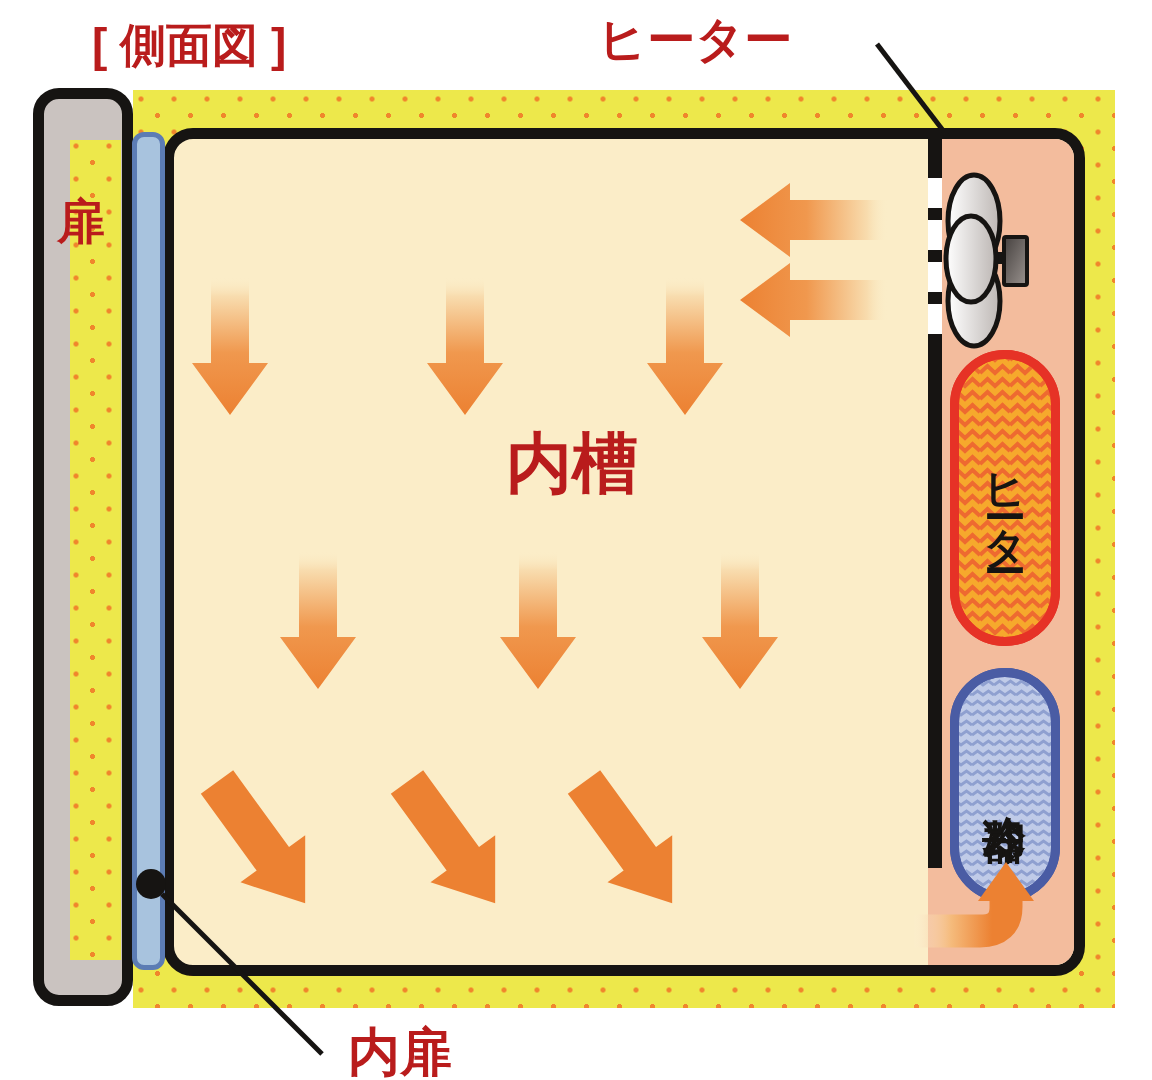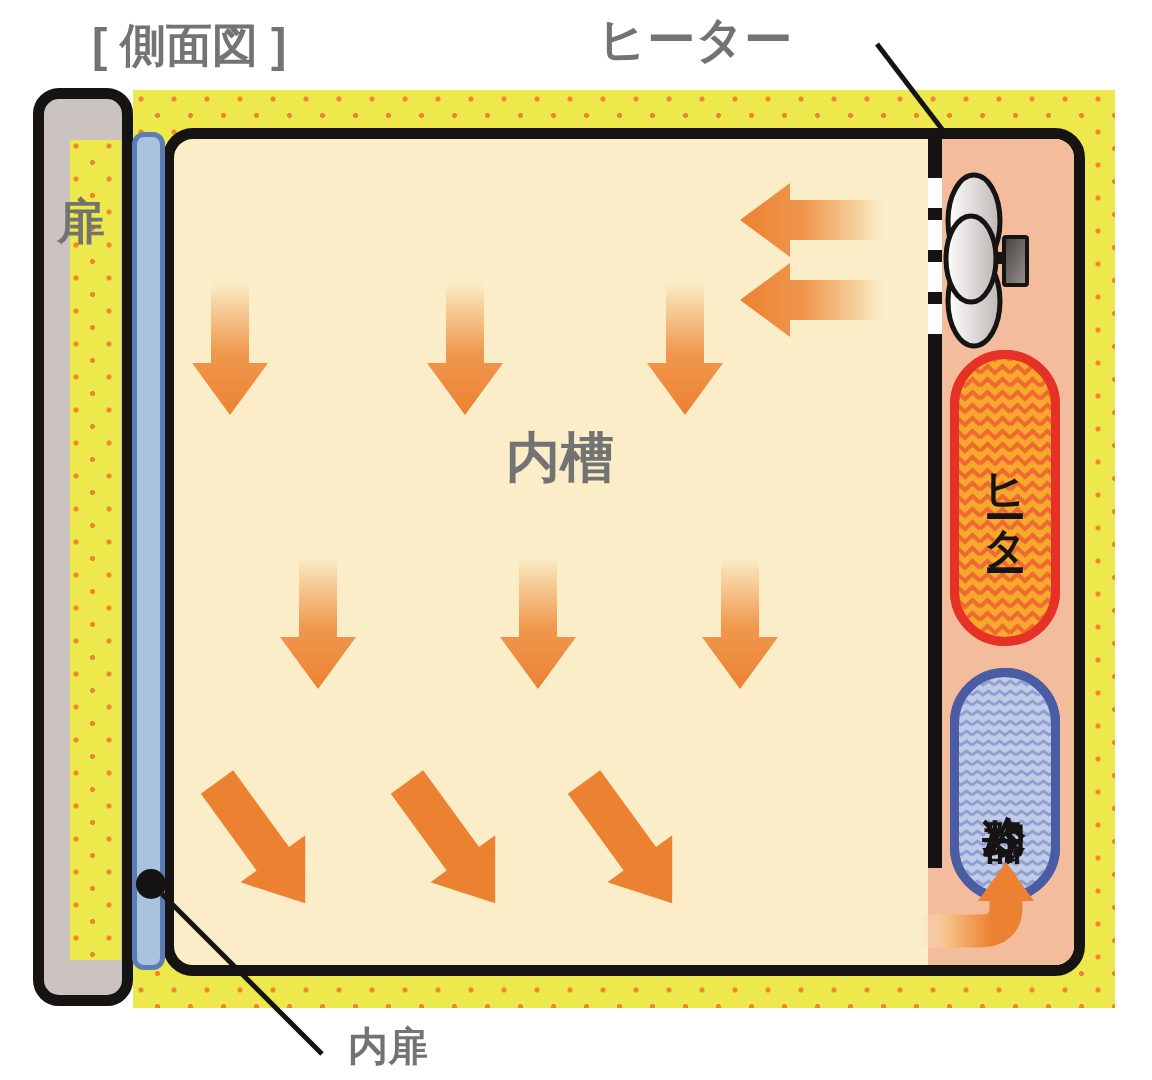--- a/index.html
+++ b/index.html
@@ -1,20 +1,20 @@
 <!DOCTYPE html>
 <html style="--outline: #161412; --insulation_yellow: #EDE84B; --insulation_dot: #F0862C; --chamber_cream: #FBEDC8; --bay_salmon: #F3BC9D; --door_gray: #CAC3C0; --inner_door_fill: #A8C3DE; --inner_door_border: #5C7CB4; --heater_fill: #F6A92C; --heater_wave: #EE6A30; --heater_border: #E63226; --cooler_fill: #C0CBE8; --cooler_wave: #8FA0D0; --cooler_border: #4A5CA4; --arrow_orange: #EC8132; --fan_blade_gray: #BDB7B4; --fan_motor_dark: #45403E; --fan_motor_light: #9A938F;"><head>
 <meta charset="utf-8">
 <style>
   html,body{margin:0;padding:0;background:#fff;}
   .stage{
     position:relative;width:1152px;height:1080px;overflow:hidden;background:#fff;
     font-family:"Liberation Sans", sans-serif;color:var(--outline,#161412);
   }
-  .label{position:absolute;font-weight:bold;color:#737373;white-space:nowrap;line-height:1;}
+  .label{position:absolute;font-weight:bold;color:#b91c1c;white-space:nowrap;line-height:1;}
   
   .insulation{
     position:absolute;left:133px;top:90px;width:982px;height:918px;
     background-color:var(--insulation_yellow,#EDE84B);
     background-image:
       radial-gradient(circle, var(--insulation_dot,#F0862C) 2.3px, rgba(0,0,0,0) 2.6px),
       radial-gradient(circle, var(--insulation_dot,#F0862C) 2.3px, rgba(0,0,0,0) 2.6px);
     background-size:33px 33px,33px 33px;
     background-position:8px 9px,24.5px 25.5px;
   }
@@ -173,16 +173,16 @@
     </g>
 
     <line x1="877" y1="44" x2="948" y2="137" style="stroke:var(--outline,#161412)" stroke-width="5"></line>
     <circle cx="151" cy="884" r="15" style="fill:var(--outline,#161412)"></circle>
     <line x1="162" y1="894" x2="322" y2="1054" style="stroke:var(--outline,#161412)" stroke-width="5"></line>
   </svg>
 
   <div class="label" style="left:92px;top:22px;font-size:46px">[ 側面図 ]</div>
   <div class="label" style="left:598px;top:16px;font-size:48px">ヒーター</div>
   <div class="label" style="left:57px;top:198px;font-size:48px">扉</div>
-  <div class="label" style="left:506px;top:430px;font-size:54px">内槽</div>
-  <div class="label" style="left:348px;top:1026px;font-size:40px">内扉</div>
+  <div class="label" style="left:506px;top:430px;font-size:66px">内槽</div>
+  <div class="label" style="left:348px;top:1026px;font-size:52px">内扉</div>
 
 </div>
 
 </body></html>

